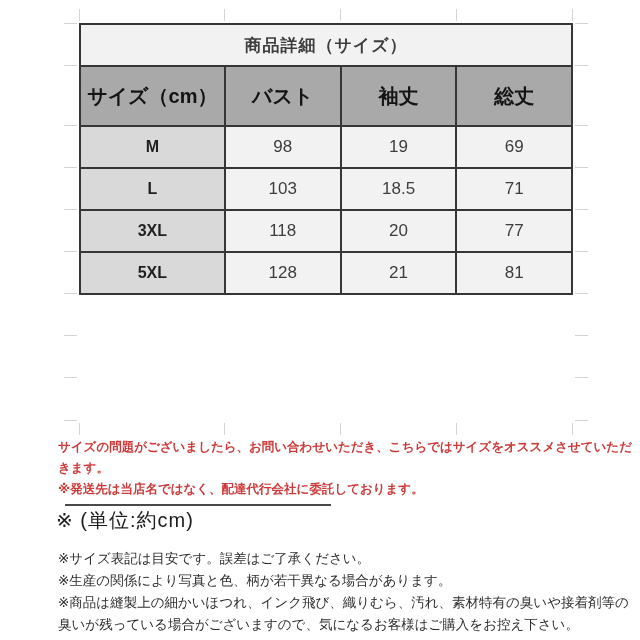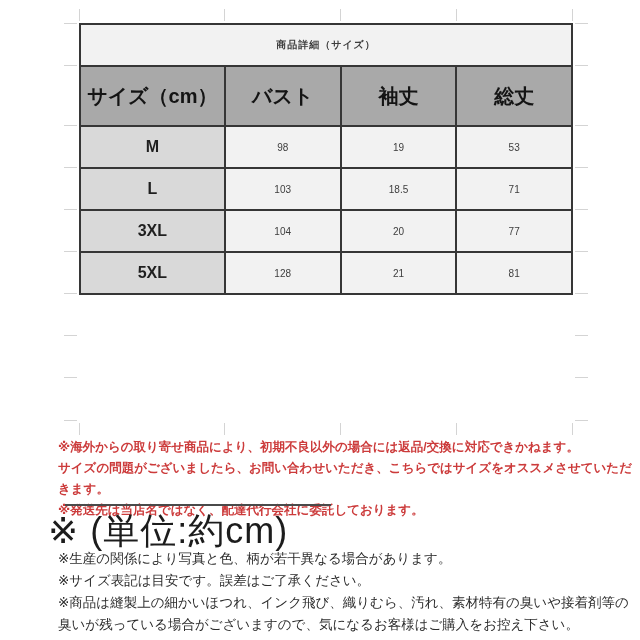--- a/index.html
+++ b/index.html
@@ -12,30 +12,30 @@
   .size-table td,.size-table th{
     border:2px solid #363636;text-align:center;vertical-align:middle;padding:0;
   }
   .title-cell{
     height:50px;background:#ffffff;font-size:21px;font-weight:bold;color:#111111;
     letter-spacing:1px;
   }
   .size-table th{
     height:58px;background:#a9a9a9;font-size:20px;font-weight:bold;color:#141414;
   }
-  .size-table td{height:40px;background:#f2f2f2;font-size:10px;color:#3d3d3d;}
+  .size-table td{height:40px;background:#f2f2f2;font-size:17px;color:#3d3d3d;}
   .size-table td.size-col{background:#d9d9d9;font-weight:bold;font-size:16px;color:#1f1f1f;}
   .tick{position:absolute;background:#d4d4d4;}
   .warnings{
     position:absolute;left:58px;top:437px;width:580px;
     color:#cc3b3b;font-size:12.5px;line-height:21px;font-weight:bold;
   }
   .warnings p{margin:0;}
   .divider{position:absolute;left:65px;top:504px;width:266px;height:2px;background:#4a4a4a;}
-  .unit-note{position:absolute;left:48px;top:507px;font-size:36px;color:#1c1c1c;letter-spacing:1px;}
+  .unit-note{position:absolute;left:56px;top:507px;font-size:20px;color:#1c1c1c;letter-spacing:1px;}
   .notes{
     position:absolute;left:58px;top:548px;width:582px;
     font-size:13.5px;line-height:22px;color:#2c2c2c;
   }
   .notes p{margin:0;}
 </style>
 </head>
 <body>
 
 <div class="page">
@@ -57,31 +57,31 @@
             <th>バスト</th>
             <th>袖丈</th>
             <th>総丈</th>
           </tr>
       </tbody>
         <tbody>
           <tr>
             <td class="size-col">M</td>
             <td>98</td>
             <td>19</td>
-            <td>53</td>
+            <td>69</td>
           </tr>
           <tr>
             <td class="size-col">L</td>
             <td>103</td>
             <td>18.5</td>
             <td>71</td>
           </tr>
           <tr>
             <td class="size-col">3XL</td>
-            <td>104</td>
+            <td>118</td>
             <td>20</td>
             <td>77</td>
           </tr>
           <tr>
             <td class="size-col">5XL</td>
             <td>128</td>
             <td>21</td>
             <td>81</td>
           </tr>
         </tbody>
@@ -112,28 +112,27 @@
       <div class="tick" style="left: 145px; top: 400px; width: 1px; height: 12px;"></div>
       <div class="tick" style="left: 261px; top: -14px; width: 1px; height: 12px;"></div>
       <div class="tick" style="left: 261px; top: 400px; width: 1px; height: 12px;"></div>
       <div class="tick" style="left: 377px; top: -14px; width: 1px; height: 12px;"></div>
       <div class="tick" style="left: 377px; top: 400px; width: 1px; height: 12px;"></div>
       <div class="tick" style="left: 493px; top: -14px; width: 1px; height: 12px;"></div>
       <div class="tick" style="left: 493px; top: 400px; width: 1px; height: 12px;"></div>
     </div>
 
   <div class="warnings">
-      <p>※海外からの取り寄せ商品により、初期不良以外の場合には返品/交換に対応できかねます。</p>
       <p>サイズの問題がございましたら、お問い合わせいただき、こちらではサイズをオススメさせていただきます。</p>
       <p>※発送先は当店名ではなく、配達代行会社に委託しております。</p>
     </div>
 
   <div class="divider"></div>
 
   <div class="unit-note">※ (単位:約cm)</div>
 
   <div class="notes">
+      <p>※サイズ表記は目安です。誤差はご了承ください。</p>
       <p>※生産の関係により写真と色、柄が若干異なる場合があります。</p>
-      <p>※サイズ表記は目安です。誤差はご了承ください。</p>
       <p>※商品は縫製上の細かいほつれ、インク飛び、織りむら、汚れ、素材特有の臭いや接着剤等の臭いが残っている場合がございますので、気になるお客様はご購入をお控え下さい。</p>
     </div>
 
 </div>
 
 </body></html>

